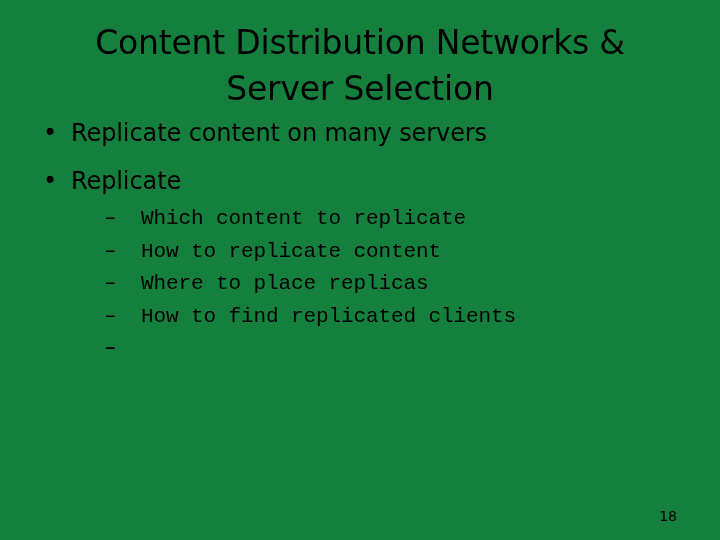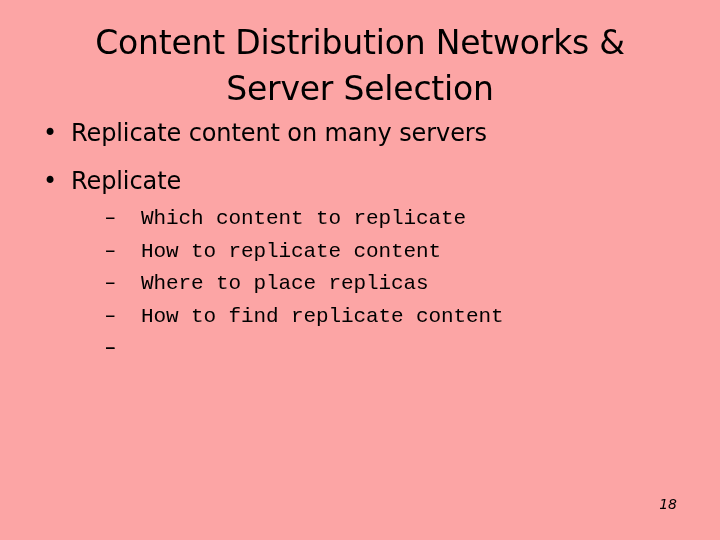--- a/index.html
+++ b/index.html
@@ -12,21 +12,21 @@
     height: 540px;
     background: #ffffff;
     font-family: "DejaVu Sans", sans-serif;
     color: #000000;
     overflow: hidden;
   }
   .slide {
     position: relative;
     width: 720px;
     height: 540px;
-    background: #fca5a5;
+    background: #15803d;
     box-sizing: border-box;
   }
 
   
   .slide-title {
     position: absolute;
     left: 36px;
     top: 20px;
     width: 648px;
     text-align: center;
@@ -93,26 +93,25 @@
   }
   li.bullet2 > .txt {
     display: inline-block;
     font-family: Liberation Mono, monospace;
   }
 
   
   .page-number {
     position: absolute;
     right: 43px;
-    bottom: 28px;
+    bottom: 16px;
     font-family: "DejaVu Sans", sans-serif;
     font-size: 14px;
     line-height: 16px;
     color: #000000;
-    font-style: italic;
   }
 </style>
 </head>
 <body>
 
 <div class="slide">
 
   <div class="slide-title">Content Distribution Networks &amp;
 Server Selection</div>
 
@@ -136,21 +135,21 @@
           <li class="bullet2">
             <span class="marker">–</span>
             <span class="txt">How to replicate content</span>
           </li>
           <li class="bullet2">
             <span class="marker">–</span>
             <span class="txt">Where to place replicas</span>
           </li>
           <li class="bullet2">
             <span class="marker">–</span>
-            <span class="txt">How to find replicate content</span>
+            <span class="txt">How to find replicated clients</span>
           </li>
           <li class="bullet2">
             <span class="marker">–</span>
           </li>
           <li class="bullet2">
             <span class="marker">–</span>
           </li>
         </ul>
       </li>
 

